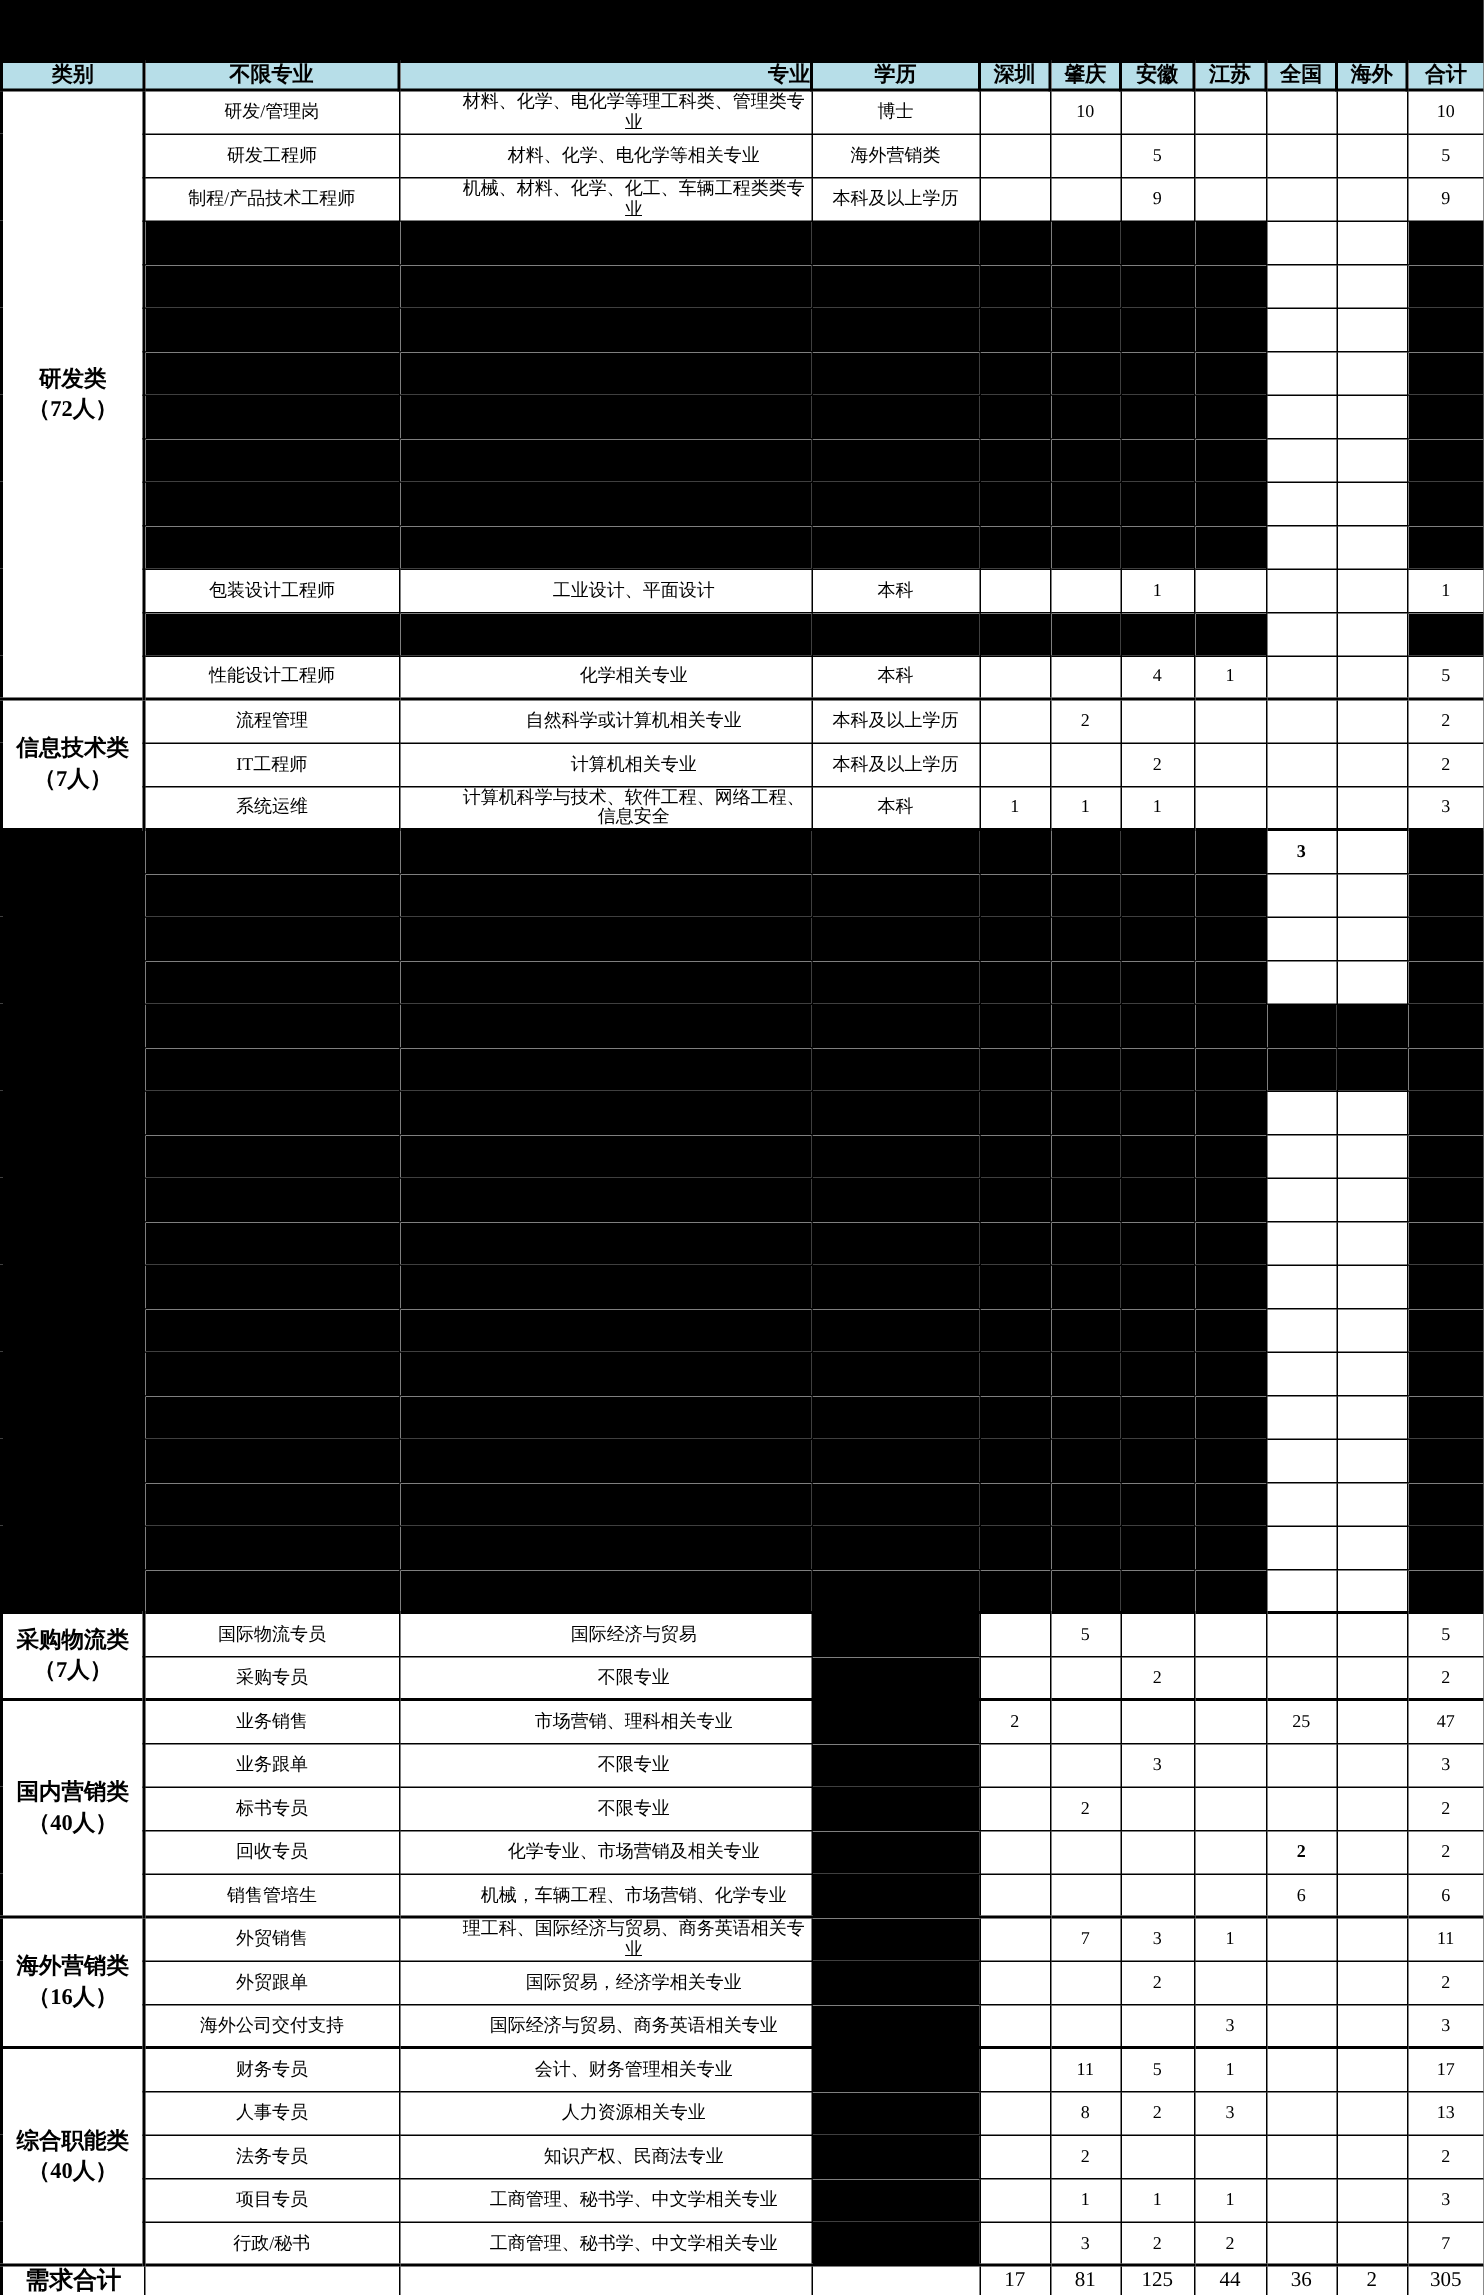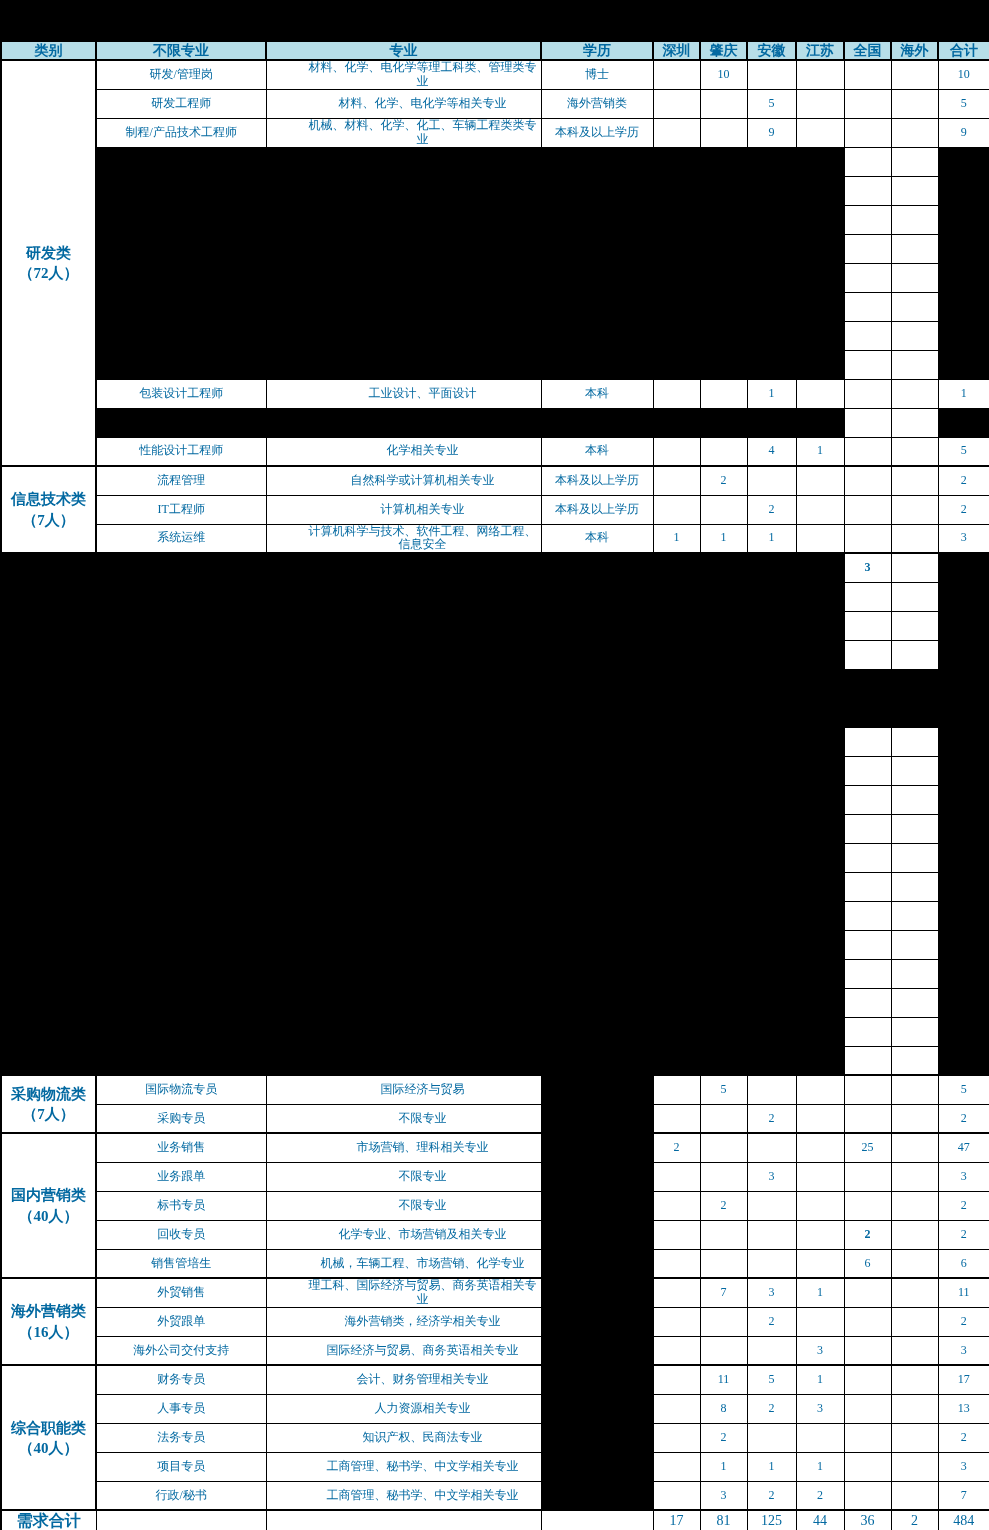--- a/index.html
+++ b/index.html
@@ -1,17 +1,17 @@
 <!DOCTYPE html>
 <html><head>
 <meta charset="utf-8">
 <style>
   html,body{margin:0;padding:0;background:#444;}
   .screen{position:relative;width:989px;height:1530px;background:#000;overflow:hidden;
-          font-family:"Liberation Serif","DejaVu Serif",serif;color:#0369a1;}
+          font-family:"Liberation Serif","DejaVu Serif",serif;color:#000000;}
   .top-bar{position:absolute;left:0;top:0;width:989px;height:40px;background:#000;}
   table.grid{position:absolute;left:0;top:40px;width:989px;border-collapse:collapse;
              table-layout:fixed;background:#fff;border:2px solid #000;}
   td{border:1px solid #000;padding:0 2px;text-align:center;vertical-align:middle;
      font-size:12px;background:#fff;overflow:hidden;line-height:1.15;word-break:break-all;}
   thead tr{height:19px;}
   thead td{font-weight:bold;font-size:14px;border-width:2px;padding:0;line-height:1;}
   tr.r{height:29px;}
   td.cat{font-weight:bold;font-size:15px;border-right-width:2px;line-height:1.35;padding:0;}
   td.major{font-size:12px;padding-left:40px;}
@@ -38,21 +38,21 @@
         <col style="width:49px">
         <col style="width:48px">
       <col style="width:47px">
         <col style="width:47px">
         <col style="width:52px">
     </colgroup>
     <thead>
       <tr>
           <td style="background: rgb(183, 222, 232);">类别</td>
           <td style="background: rgb(183, 222, 232);">不限专业</td>
-          <td style="background: rgb(183, 222, 232);">专业</td>
+          <td style="background: rgb(183, 222, 232); text-align: right;">专业</td>
           <td style="background: rgb(183, 222, 232);">学历</td>
           <td style="background: rgb(183, 222, 232);">深圳</td>
           <td style="background: rgb(183, 222, 232);">肇庆</td>
           <td style="background: rgb(183, 222, 232);">安徽</td>
           <td style="background: rgb(183, 222, 232);">江苏</td>
           <td style="background: rgb(183, 222, 232);">全国</td>
           <td style="background: rgb(183, 222, 232);">海外</td>
           <td style="background: rgb(183, 222, 232);">合计</td>
         </tr>
     </thead>
@@ -589,21 +589,21 @@
           <td></td>
           <td>7</td>
           <td>3</td>
           <td>1</td>
           <td></td>
           <td></td>
           <td>11</td>
         </tr>
         <tr class="r">
           <td>外贸跟单</td>
-          <td class="major">海外营销类，经济学相关专业</td>
+          <td class="major">国际贸易，经济学相关专业</td>
           <td class="blk"></td>
           <td></td>
           <td></td>
           <td>2</td>
           <td></td>
           <td></td>
           <td></td>
           <td>2</td>
         </tr>
         <tr class="r">
@@ -688,17 +688,17 @@
           <td class="flabel">需求合计</td>
           <td></td>
           <td></td>
           <td></td>
           <td>17</td>
           <td>81</td>
           <td>125</td>
           <td>44</td>
           <td>36</td>
           <td>2</td>
-          <td>484</td>
+          <td>305</td>
         </tr>
     </tfoot>
   </table>
 </div>
 
 </body></html>

